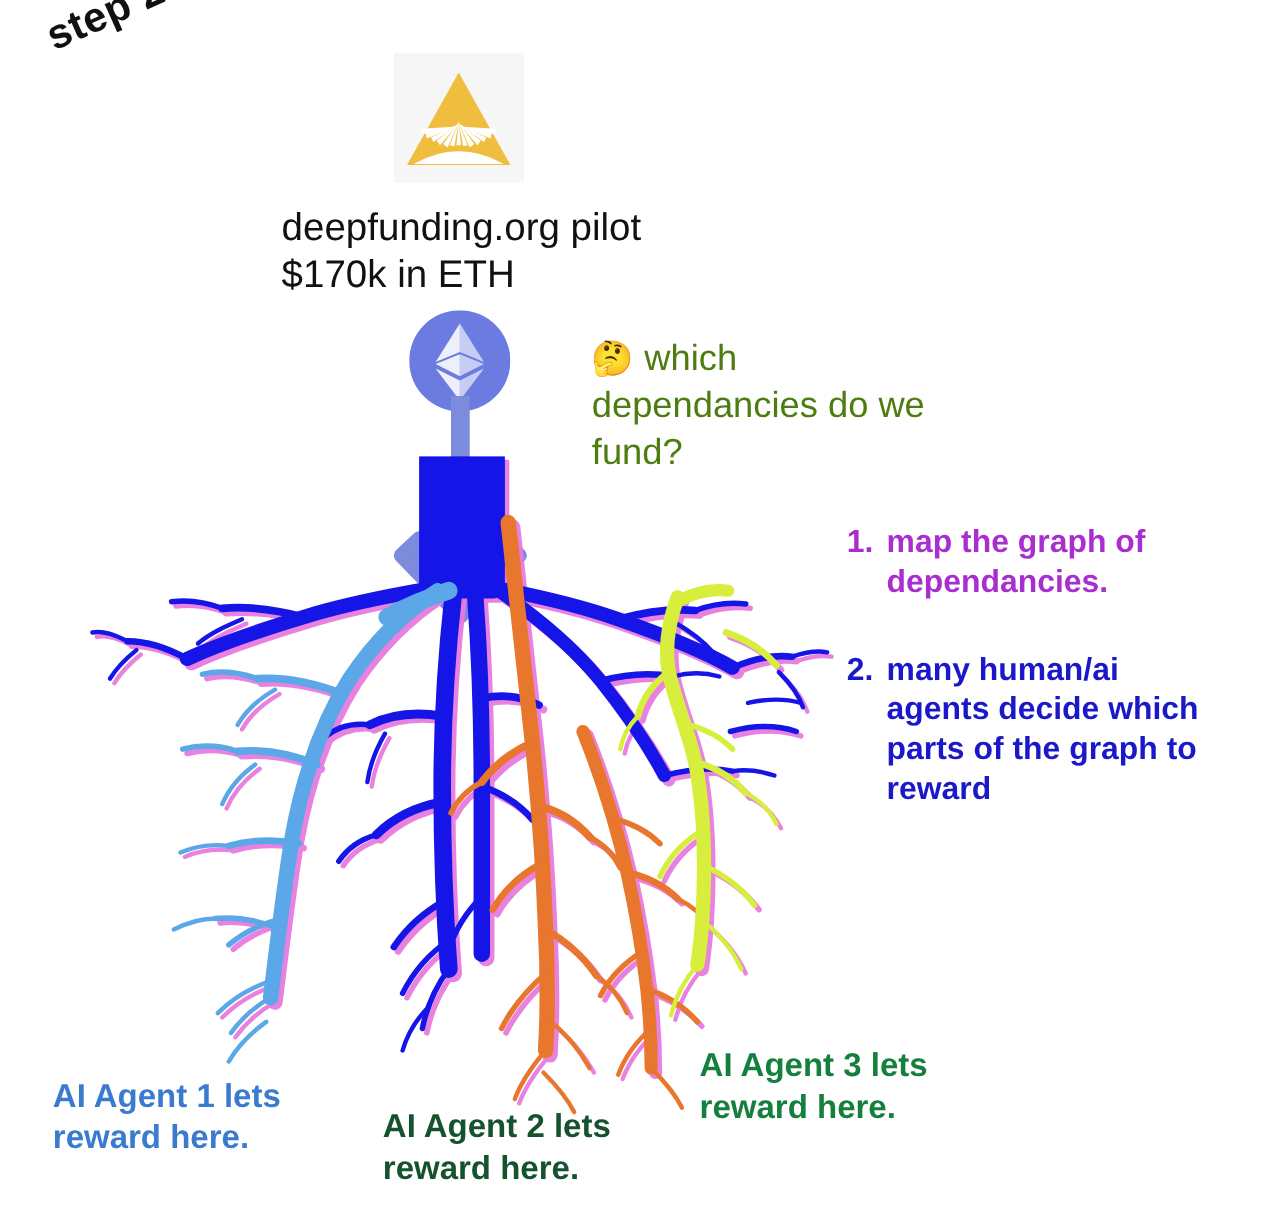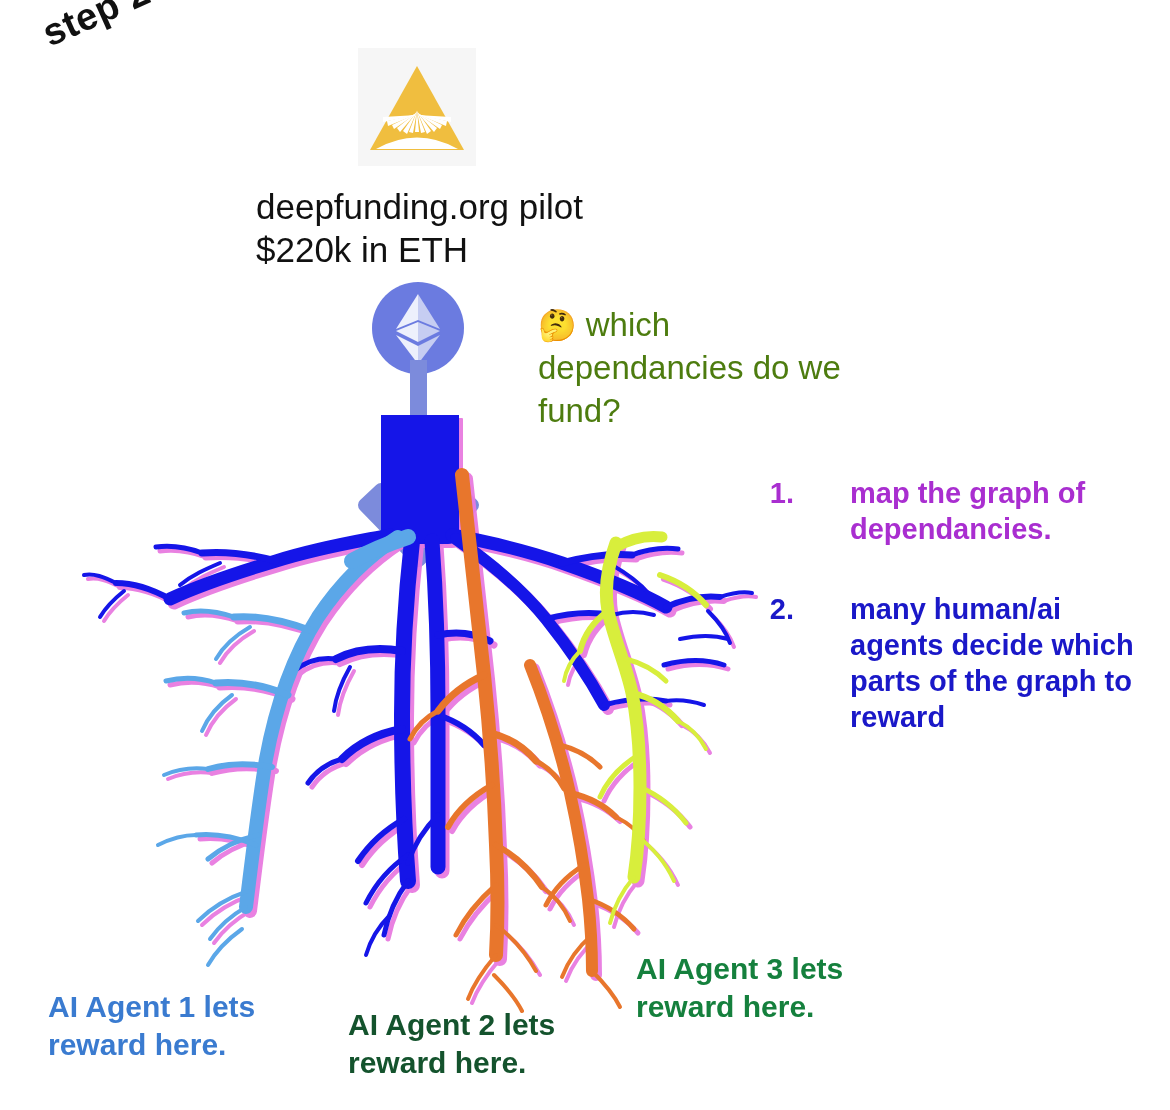--- a/index.html
+++ b/index.html
@@ -45,30 +45,30 @@
   }
   #question .emoji{font-size:31px;}
 
   
   #roots{position:absolute;left:60px;top:415px;width:720px;height:600px;}
 
   
   #list{position:absolute;left:748px;top:476px;width:412px;}
   .li{display:flex;align-items:flex-start;font-weight:700;}
   .li .num{flex:0 0 auto;}
-  .li .txt{flex:1 1 auto;margin-left:44px;}
+  .li .txt{flex:1 1 auto;}
   #li-1{font-size:29px;line-height:1.24;color:#A92ED0;}
   #li-1 .num{width:46px;text-align:right;padding-right:12px;}
   #li-2{font-size:29px;line-height:1.24;color:#1A18C8;margin-top:44px;}
   #li-2 .num{width:46px;text-align:right;padding-right:12px;}
   .txt{white-space:pre-line;}
 
   
   .agent-cap{position:absolute;font-weight:700;font-size:30px;line-height:1.25;white-space:pre-line;}
-  #agent-1{left:48px;top:978px;color:#3A7BD0;margin-top:10px;}
+  #agent-1{left:48px;top:978px;color:#3A7BD0;}
   #agent-2{left:348px;top:1006px;color:#14532d;}
   #agent-3{left:636px;top:950px;color:#15803d;}
 </style>
 </head>
 <body>
 
 <div id="stage">
 
   <div id="step-label">step 2</div>
 
@@ -89,21 +89,21 @@
         <polygon points="59,64 79,80 76,84"></polygon>
         <polygon points="59,65 84,77 82,81"></polygon>
         <polygon points="59,66 89,73 88,78"></polygon>
         <polygon points="59,67 93,69 93,74"></polygon>
         <path d="M18 101 Q59 78 100 101 Z"></path>
       </g>
     </svg>
   </div>
 
   <div id="headline">deepfunding.org pilot
-$220k in ETH</div>
+$170k in ETH</div>
 
   <div id="eth-coin">
     <svg width="92" height="92" viewBox="0 0 92 92">
       <circle cx="46" cy="46" r="46" fill="#6B7BE0"></circle>
       <polygon points="46,12 46,38 68,47" fill="#C6CDF2"></polygon>
       <polygon points="46,12 46,38 24,47" fill="#EDF0FC"></polygon>
       <polygon points="46,40 46,60 68,49" fill="#C6CDF2"></polygon>
       <polygon points="46,40 46,60 24,49" fill="#EDF0FC"></polygon>
       <polygon points="46,64 46,82 68,53" fill="#C6CDF2"></polygon>
       <polygon points="46,64 46,82 24,53" fill="#EDF0FC"></polygon>

